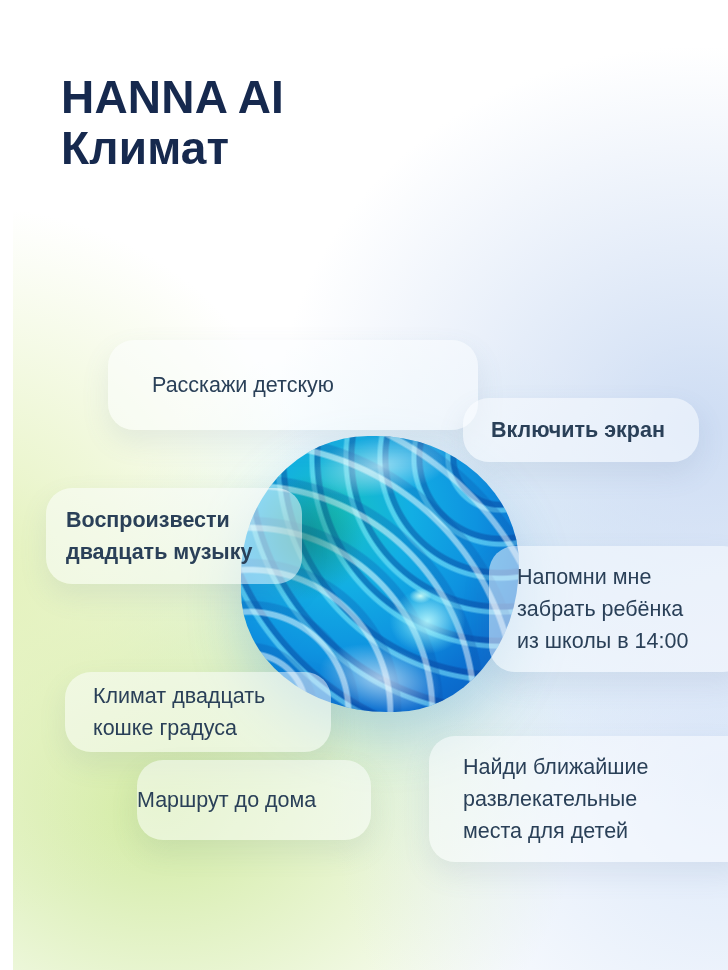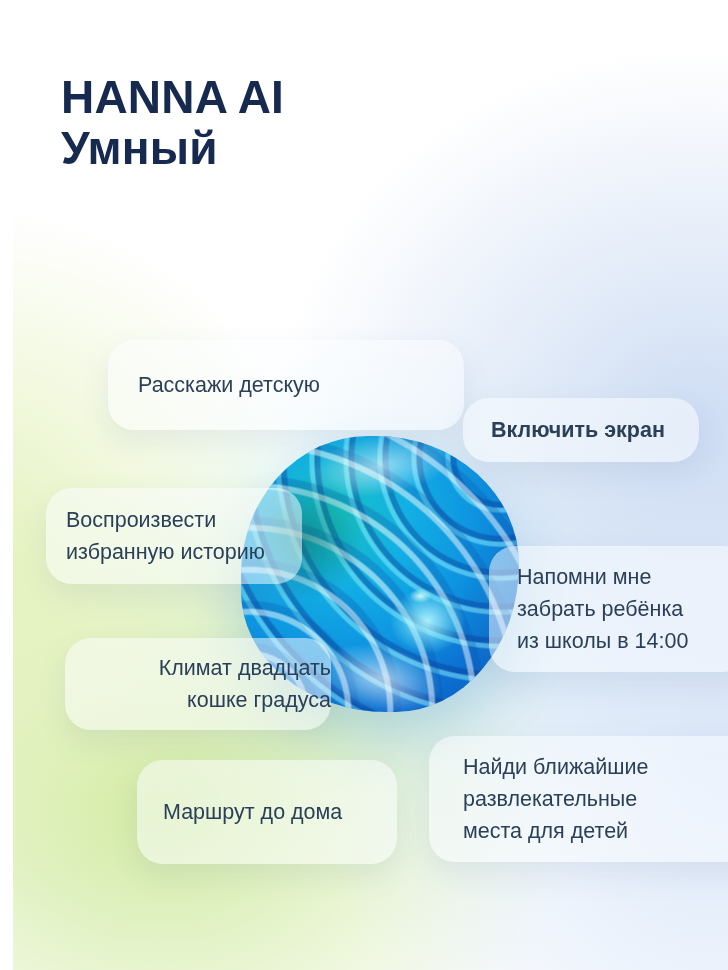--- a/index.html
+++ b/index.html
@@ -89,57 +89,57 @@
     position:absolute;
     display:flex;flex-direction:column;justify-content:center;
     background:rgba(252,254,255,0.52);
     border-radius:26px;
     box-shadow:0 12px 28px rgba(96,125,155,0.12);
     color:#2a4058;
     font-size:21.5px;line-height:32px;font-weight:400;
     z-index:5;
   }
   .bubble .line{white-space:nowrap;}
-  .bubble-tale    {left:95px;  top:340px; width:326px; height:90px;  padding-left:30px;}
+  .bubble-tale    {left:95px;  top:340px; width:326px; height:90px;  padding-left:44px;}
   .bubble-screen  {left:450px; top:398px; width:208px; height:64px;  padding-left:28px;font-weight:bold;}
-  .bubble-music   {left:33px;  top:488px; width:236px; height:96px;  padding-left:20px;}
+  .bubble-music   {left:33px;  top:488px; width:236px; height:96px;  padding-left:20px;font-weight:bold;}
   .bubble-reminder{left:476px; top:546px; width:232px; height:126px; padding-left:28px;}
-  .bubble-climate {left:52px;  top:638px; width:238px; height:92px;  padding-left:28px;text-align:right;}
-  .bubble-route   {left:124px; top:760px; width:234px; height:104px;  padding-left:26px;}
+  .bubble-climate {left:52px;  top:672px; width:238px; height:80px;  padding-left:28px;}
+  .bubble-route   {left:124px; top:760px; width:234px; height:80px;  }
   .bubble-places  {left:416px; top:736px; width:290px; height:126px; padding-left:34px;}
 </style>
 </head>
 <body>
 
 <div class="canvas">
 
   <div class="title-block">
     <div class="brand">HANNA AI</div>
-    <div class="subtitle-line">Умный</div>
+    <div class="subtitle-line">Климат</div>
   </div>
 
   <div class="orb">
     <div class="orb-teal"></div>
     <div class="orb-sheen"></div>
     <div class="orb-glow"></div>
     <div class="orb-dot"></div>
     <div class="orb-bottom-light"></div>
   </div>
 
   <div class="bubble bubble-tale">
     <div class="line">Расскажи детскую</div>
   </div>
 
   <div class="bubble bubble-screen">
     <div class="line">Включить экран</div>
   </div>
 
   <div class="bubble bubble-music">
     <div class="line">Воспроизвести</div>
-    <div class="line">избранную историю</div>
+    <div class="line">двадцать музыку</div>
   </div>
 
   <div class="bubble bubble-reminder">
     <div class="line">Напомни мне</div>
     <div class="line">забрать ребёнка</div>
     <div class="line">из школы в 14:00</div>
   </div>
 
   <div class="bubble bubble-climate">
     <div class="line">Климат двадцать</div>

